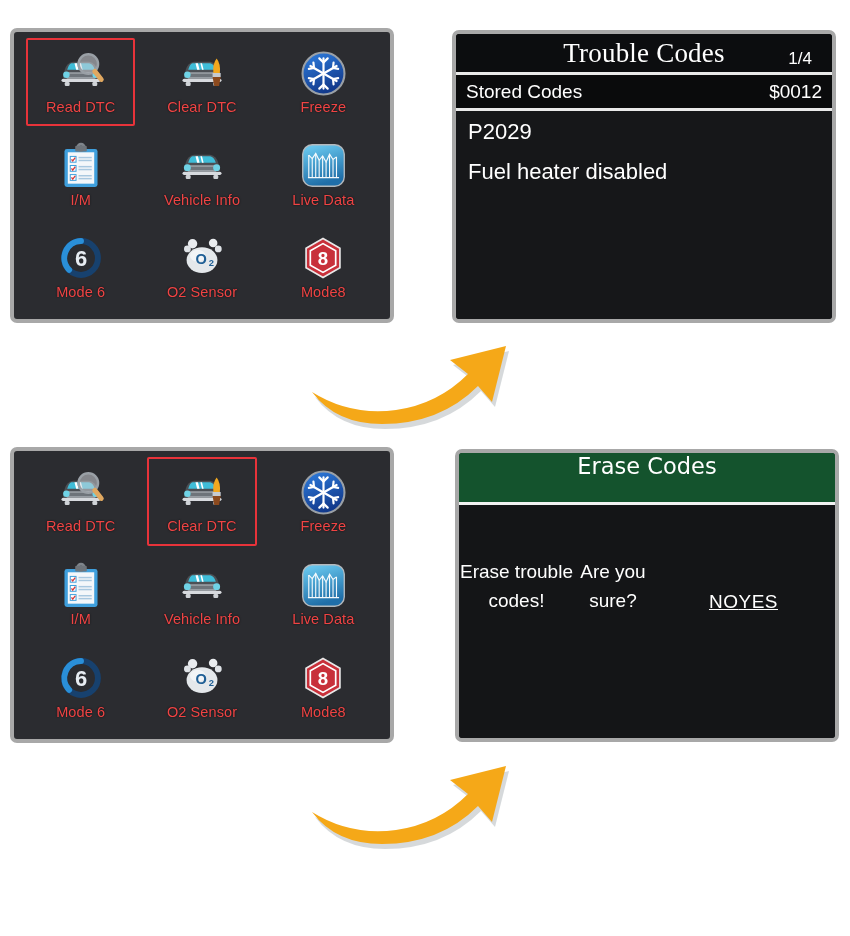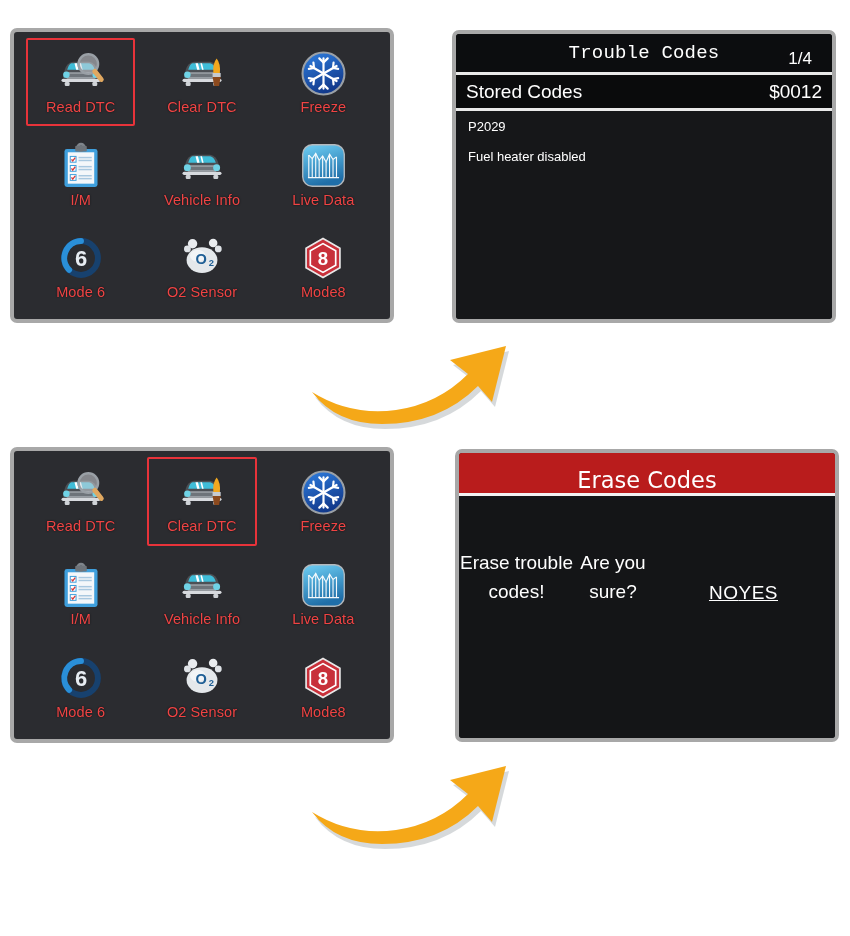--- a/index.html
+++ b/index.html
@@ -90,22 +90,22 @@
     background: #0c0d0f;
     height: 41px;
     display: flex;
     align-items: center;
     justify-content: center;
     border-bottom: 3px solid #e9e9e9;
     box-sizing: border-box;
   }
   .panel-title {
     color: #ffffff;
-    font-size: 19px;
-    font-family: Liberation Mono, monospace;
+    font-size: 27px;
+    font-family: Liberation Serif, serif;
     letter-spacing: 0.2px;
   }
   .panel-page {
     position: absolute;
     right: 20px;
     bottom: 3px;
     color: #ffffff;
     font-size: 17px;
     font-family: "Liberation Sans", sans-serif;
   }
@@ -124,33 +124,33 @@
     font-size: 19px;
   }
   .panel-body {
     flex: 1;
     padding: 9px 12px;
     box-sizing: border-box;
     background: #161719;
   }
   .code-line {
     color: #ffffff;
-    font-size: 13px;
+    font-size: 22px;
     margin-bottom: 16px;
     line-height: 1.1;
   }
 
   
   .dlg-title-bar {
     position: relative;
-    height: 43px;
-    display: flex;
-    align-items: flex-end;
+    height: 52px;
+    display: flex;
+    align-items: flex-start;
     justify-content: center;
-    background: #b91c1c;
+    background: #14532d;
     border-bottom: 3px solid #f2f2f2;
     box-sizing: border-box;
   }
   .dlg-title {
     color: #ffffff;
     font-size: 22.5px;
     font-family: "DejaVu Sans", sans-serif;
   }
   .dlg-body {
     flex: 1;

